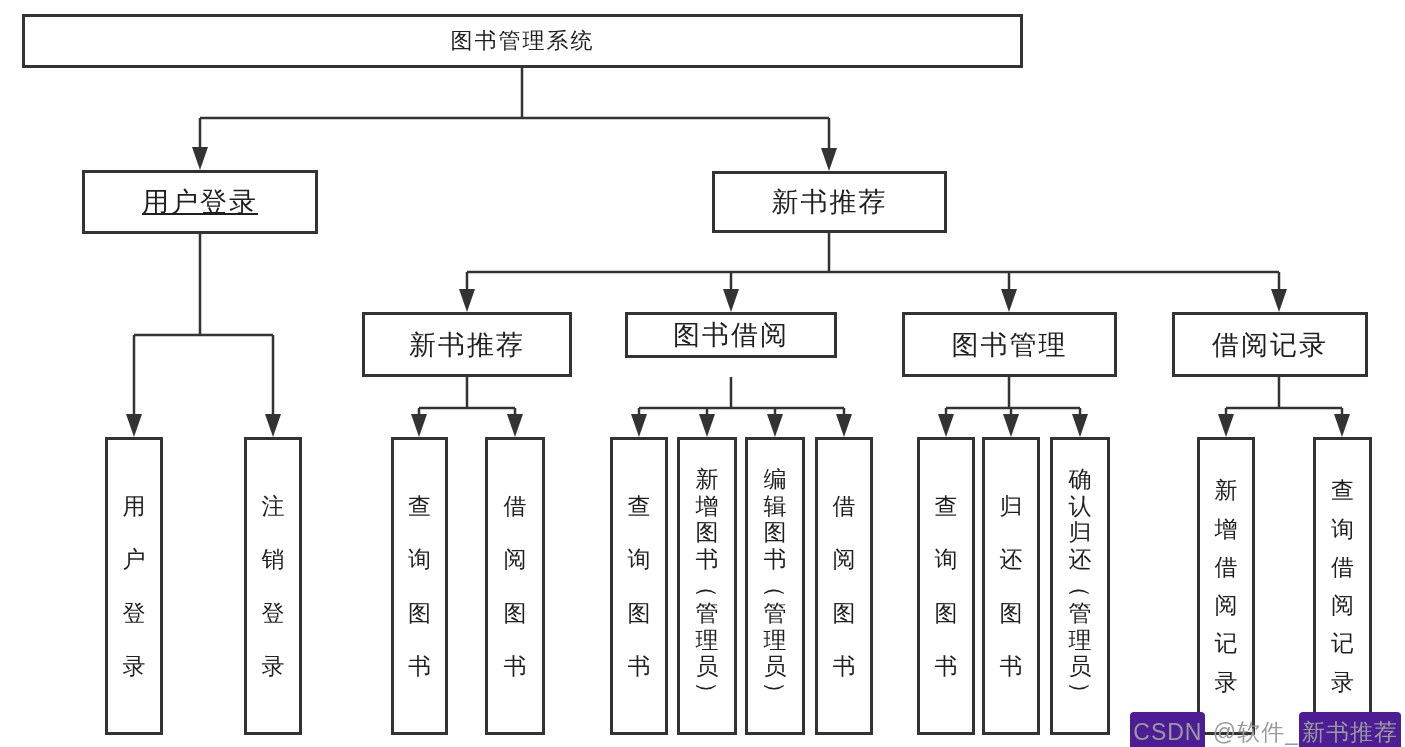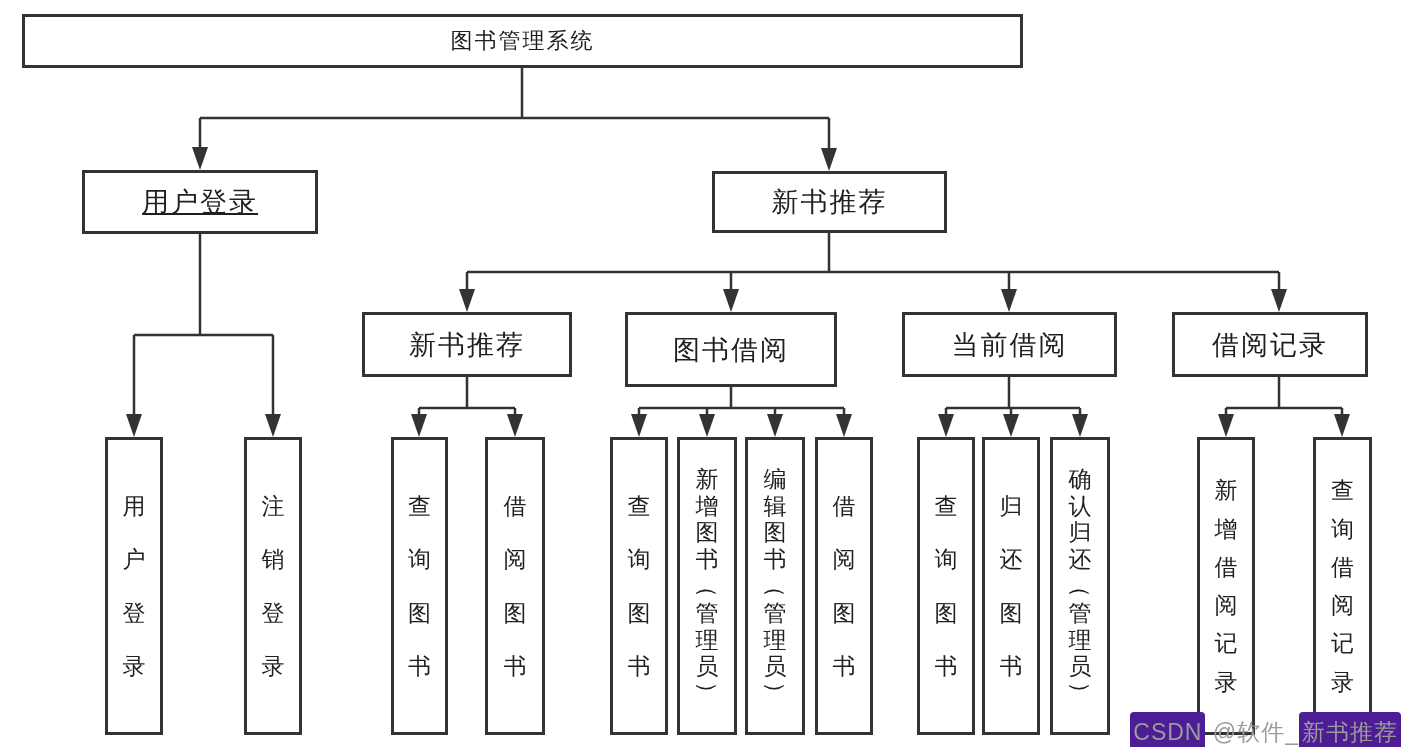--- a/index.html
+++ b/index.html
@@ -102,22 +102,22 @@
       <polygon points="1334,414 1350,414 1342,437"></polygon>
     </g>
   </svg>
 
   <div class="node box-h box-root" style="left:22px; top:14px; width:1001px; height:54px;">图书管理系统</div>
 
   <div class="node box-h" style="left:82px; top:170px; width:236px; height:64px;text-decoration:underline;">用户登录</div>
   <div class="node box-h" style="left:712px; top:171px; width:235px; height:62px;">新书推荐</div>
 
   <div class="node box-h" style="left:362px; top:312px; width:210px; height:65px;">新书推荐</div>
-  <div class="node box-h" style="left:625px; top:312px; width:212px; height:75px;">图书借阅</div>
-  <div class="node box-h" style="left:902px; top:312px; width:215px; height:65px;">当前借阅</div>
+  <div class="node box-h" style="left:625px; top:312px; width:212px; height:46px;">图书借阅</div>
+  <div class="node box-h" style="left:902px; top:312px; width:215px; height:65px;">图书管理</div>
   <div class="node box-h" style="left:1172px; top:312px; width:196px; height:65px;">借阅记录</div>
 
   <div class="node box-v" style="left:105px; top:437px; width:58px; height:298px;">
       <span class="ch">用</span>
       <span class="ch">户</span>
       <span class="ch">登</span>
       <span class="ch">录</span>
     </div>
   <div class="node box-v" style="left:244px; top:437px; width:58px; height:298px;">
       <span class="ch">注</span>

